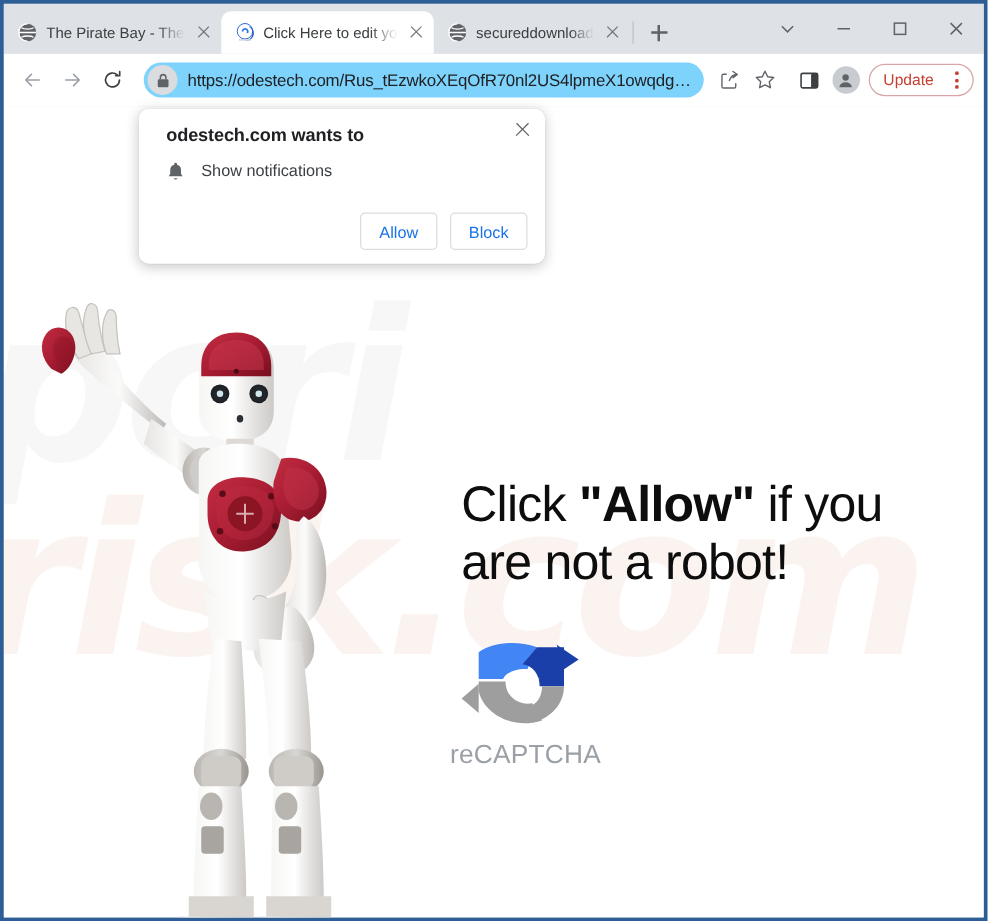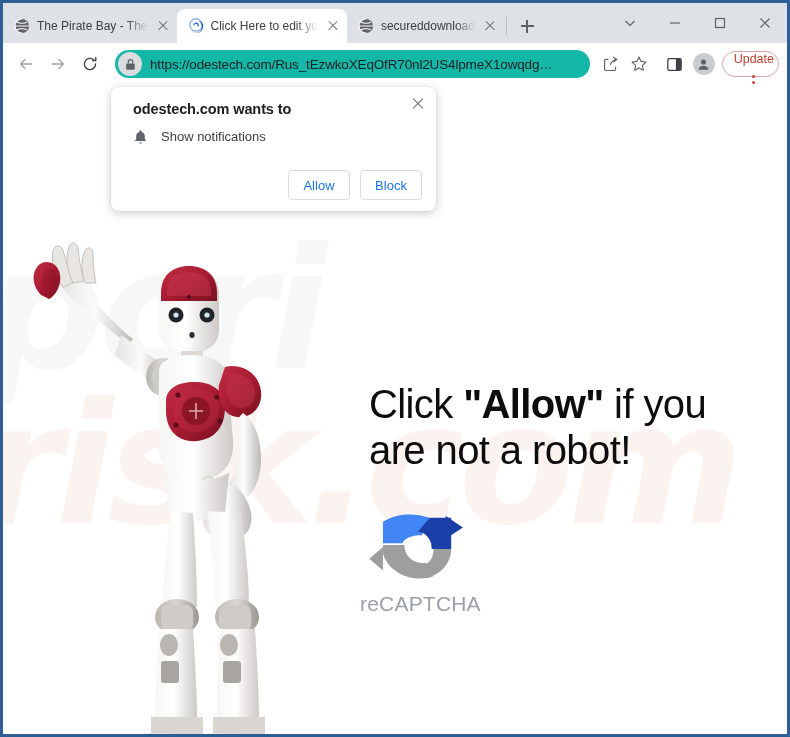--- a/index.html
+++ b/index.html
@@ -102,21 +102,21 @@
     gap: 2px;
   }
   .navbtn {
     width: 30px; height: 30px;
     display: flex; align-items: center; justify-content: center;
     border-radius: 50%;
   }
   .omnibox {
     flex: 1;
     height: 28px;
-    background: #14b8a6;
+    background: #7dd3fc;
     border-radius: 14px;
     display: flex;
     align-items: center;
     padding: 0 4px 0 3px;
     margin: 0 6px 0 8px;
     min-width: 0;
   }
   .lock-chip {
     width: 24px; height: 24px;
     border-radius: 50%;
@@ -145,21 +145,20 @@
     margin: 0 3px;
   }
   .update-pill {
     height: 26px;
     border: 1px solid #d6a6a6;
     border-radius: 13px;
     display: flex; align-items: center;
     gap: 9px;
     padding: 0 4px 0 11px;
     margin-left: 2px;
-    flex-direction: column;
   }
   .update-label { font-size: 12.5px; color: #c5412f; }
   .kebab { width: 18px; height: 20px; display:flex; flex-direction:column; align-items:center; justify-content:center; gap:2.5px; }
   .kebab i { width: 3px; height: 3px; border-radius: 50%; background: #c5412f; display:block; }
 
   
   .viewport {
     position: relative;
     height: 649px;
     background: #ffffff;

